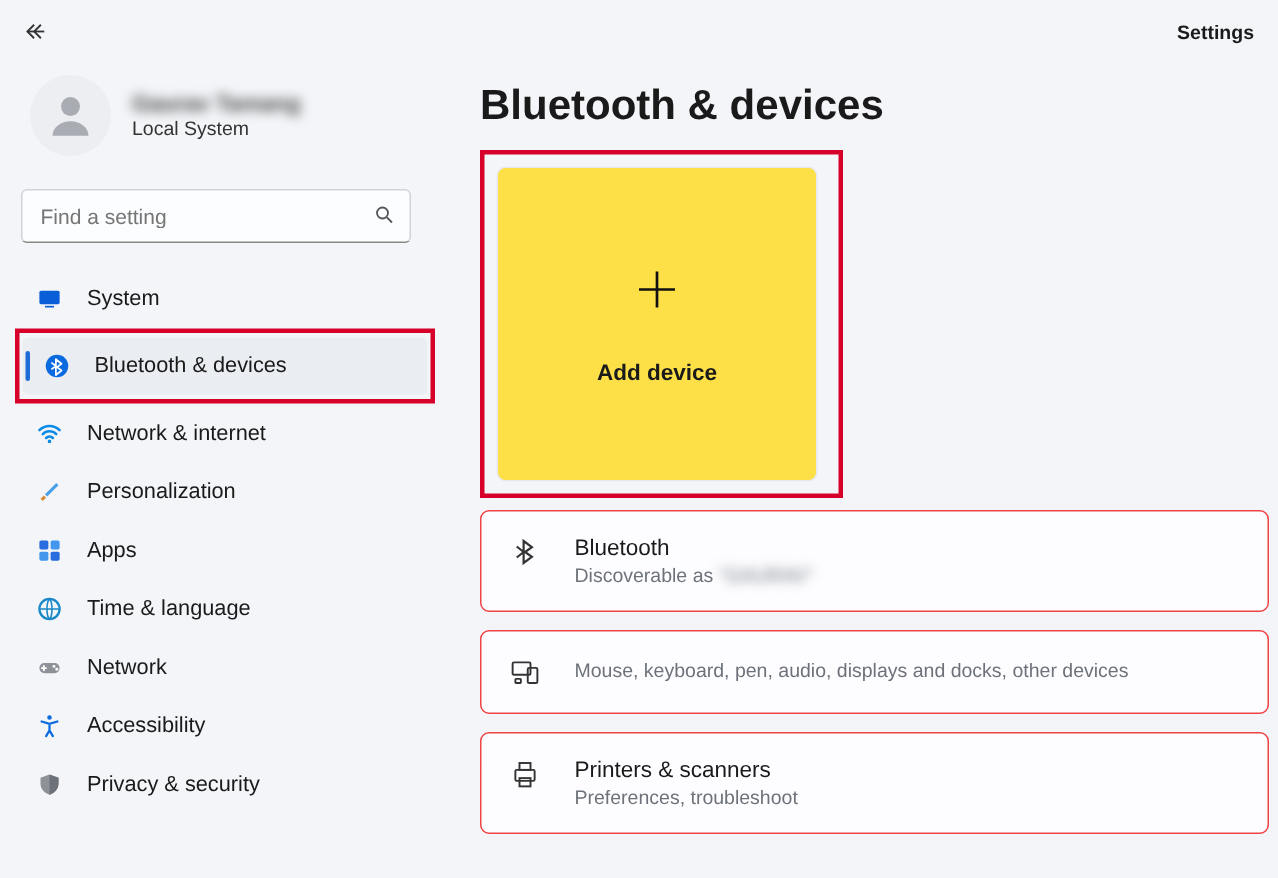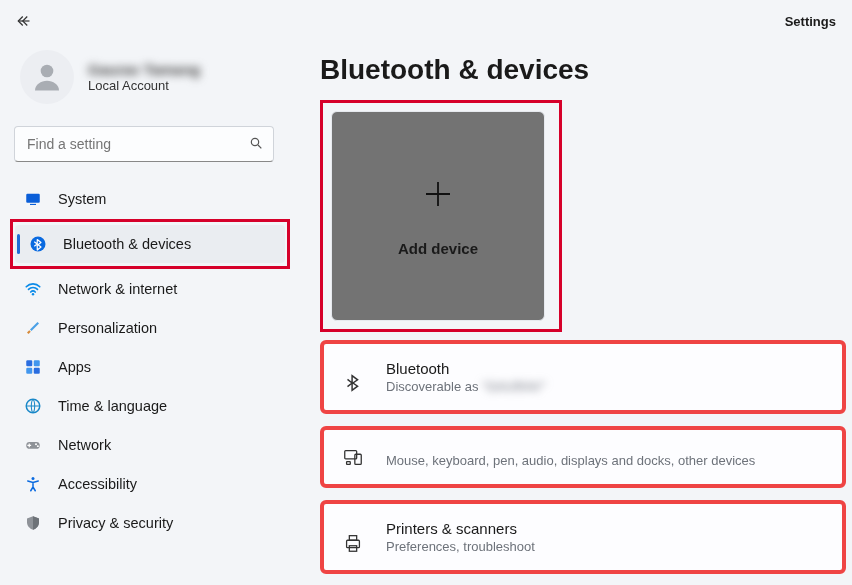--- a/index.html
+++ b/index.html
@@ -94,21 +94,21 @@
   }
   .add-device-wrap {
     border: 3px solid #d6002a;
     padding: 8px 14px 8px 8px;
     display: inline-block;
     margin-bottom: 8px;
   }
   .add-device-tile {
     width: 214px;
     height: 210px;
-    background: #737373;
+    background: #fde047;
     border: 1px solid #e6e9ee;
     border-radius: 6px;
     display: flex;
     flex-direction: column;
     align-items: center;
     justify-content: center;
     gap: 22px;
     cursor: pointer;
   }
   .plus {
@@ -119,26 +119,26 @@
   .add-label { font-size: 15px; font-weight: 600; }
   .view-more {
     text-align: right;
     padding: 8px 40px 14px 0;
     color: #0f6cbd;
     font-size: 14.5px;
     cursor: pointer;
   }
   .card {
     background: #fdfdff;
-    border: 4px solid #ef4444;
+    border: 1px solid #ef4444;
     border-radius: 6px;
     margin: 0 6px 12px 0;
     padding: 16px 16px 16px 18px;
     display: flex;
-    align-items: flex-end;
+    align-items: flex-start;
     gap: 22px;
     cursor: pointer;
   }
   .card-icon { width: 22px; height: 22px; flex:0 0 22px; display:flex; align-items:center; justify-content:center; }
   .card-icon svg { width: 22px; height: 22px; stroke:#333; fill:none; }
   .card-title { font-size: 15px; }
   .card-sub { font-size: 13px; color: #6d727a; margin-top: 2px; }
   .blurred { filter: blur(4px); display:inline-block; }
 </style>
 </head>
@@ -163,21 +163,21 @@
 
     <div class="account-card">
       <div class="avatar">
         <svg viewBox="0 0 24 24">
             <circle cx="12" cy="8" r="4.2"></circle>
             <path d="M4 21c0-4 4-6.5 8-6.5s8 2.5 8 6.5z"></path>
           </svg>
       </div>
       <div>
         <div class="acct-name">Gaurav Tamang</div>
-        <div class="acct-sub">Local Account</div>
+        <div class="acct-sub">Local System</div>
       </div>
     </div>
 
     <div class="search-wrap">
       <input type="text" placeholder="Find a setting" style="">
       <span class="sicon">
         <svg viewBox="0 0 24 24" fill="none" stroke="currentColor" stroke-width="1.8">
             <circle cx="10.5" cy="10.5" r="5.5"></circle>
             <path d="M15 15l5 5"></path>
           </svg>

